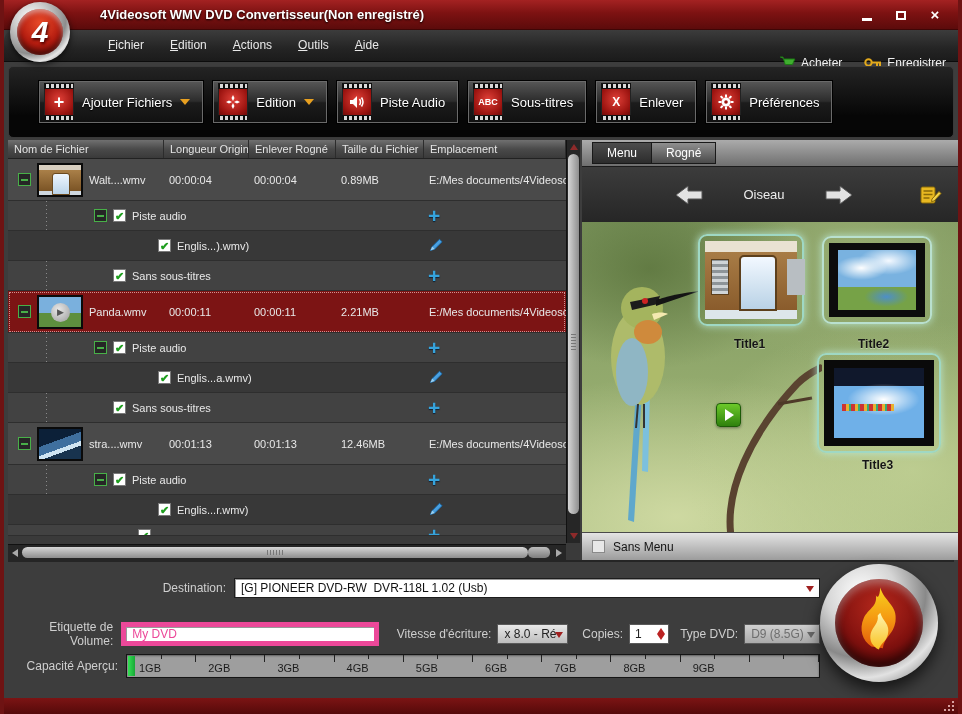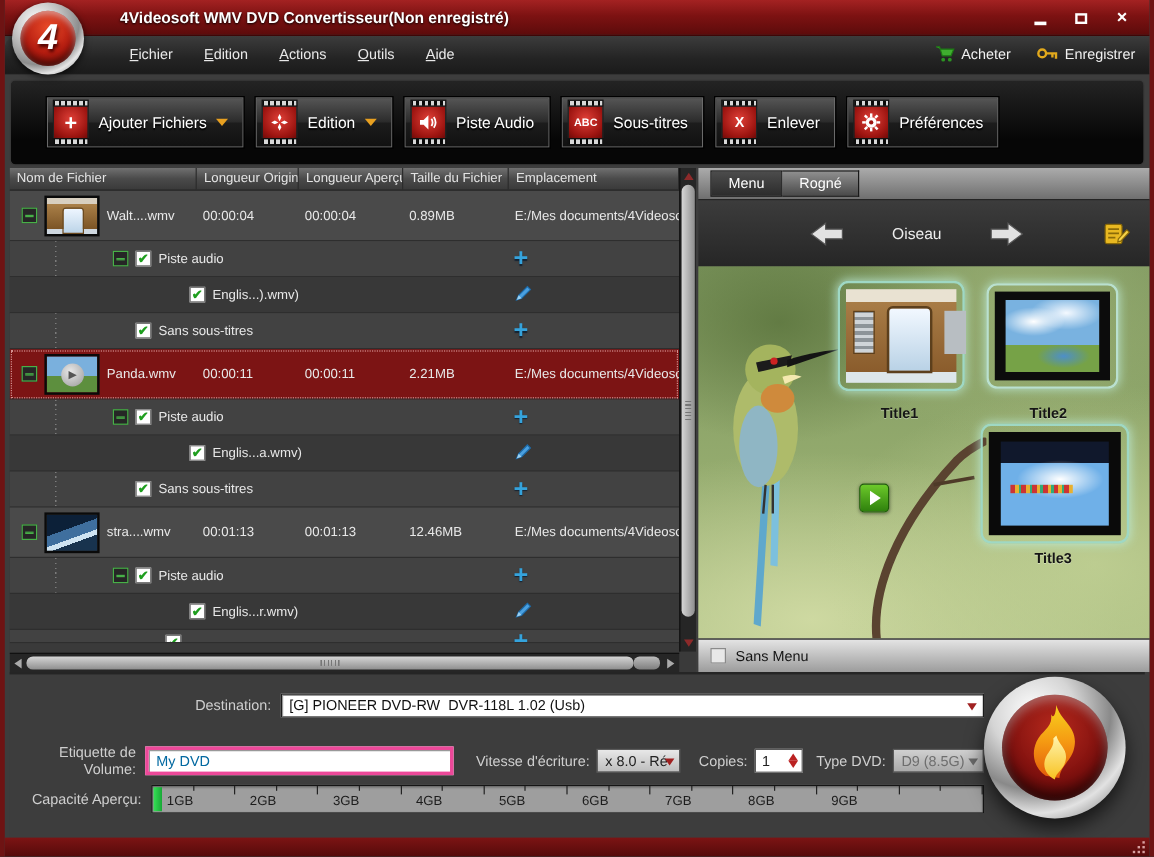--- a/index.html
+++ b/index.html
@@ -19,21 +19,21 @@
   .glyph-max { width:10px; height:9px; border:2px solid #fff; }
   .glyph-close { font-size:15px; font-weight:bold; line-height:18px; }
 
   
   .menubar { position:absolute; left:0; top:30px; width:954px; height:32px;
     background:linear-gradient(180deg,#3c3c3c,#242424 60%,#1b1b1b);
     border-bottom:1px solid #0c0c0c; border-top-left-radius:10px; }
   .menu-items { position:absolute; left:104px; top:8px; display:flex; gap:26px; }
   .menu-item { color:#e9e9e9; font-size:12px; cursor:pointer; }
   .menu-item .ul { text-decoration:underline; }
-  .menubar-right { position:absolute; right:12px; top:7px; display:flex; gap:22px; align-items:center; }
+  .menubar-right { position:absolute; right:12px; top:25px; display:flex; gap:22px; align-items:center; }
   .mb-link { display:flex; align-items:center; gap:5px; color:#f0f0f0; font-size:12px; cursor:pointer; }
 
   
   .logo { position:absolute; left:6px; top:2px; width:60px; height:60px; border-radius:50%;
     background:radial-gradient(circle at 35% 28%,#ffffff,#cfcfcf 28%,#8d8d8d 60%,#e6e6e6 74%,#555 100%);
     box-shadow:0 2px 6px rgba(0,0,0,.7); z-index:30; }
   .logo-inner { position:absolute; inset:7px; border-radius:50%;
     background:radial-gradient(circle at 50% 30%,#e84a28,#b51c10 55%,#6d0a06);
     box-shadow:inset 0 3px 5px rgba(255,255,255,.5), inset 0 -4px 7px rgba(0,0,0,.55);
     color:#fff; font-weight:bold; font-style:italic; font-size:30px;
@@ -173,22 +173,22 @@
   .sansmenu .checkbox { border-color:#8a8a8a; }
   .sansmenu-label { color:#141414; font-size:12px; }
 
   
   .bottom { position:absolute; left:4px; top:560px; width:946px; height:138px; background:#3d3d3d; border-top:2px solid #252525; }
   .brow { position:absolute; display:flex; align-items:center; }
   .blabel { color:#cfcfcf; font-size:12px; text-align:right; }
   .combo { position:relative; background:#fff; border:1px solid #1d1d1d; box-shadow:inset 1px 1px 0 #999;
     height:20px; display:flex; align-items:center; padding:0 20px 0 6px; color:#111; font-size:12px; white-space:pre; overflow:hidden; }
   .combo .ca { position:absolute; right:5px; top:7px; width:0; height:0; border-left:4px solid transparent; border-right:4px solid transparent; border-top:6px solid #a02020; }
-  .textinput { height:24px; background:#fff; border:3px solid #ec4899; box-shadow:inset 1px 1px 0 #999;
-    font-family:"Liberation Sans",sans-serif; font-size:12px; padding:0 6px; color:#0369a1; }
+  .textinput { height:24px; background:#fff; border:5px solid #ec4899; box-shadow:inset 1px 1px 0 #999;
+    font-family:"Liberation Sans",sans-serif; font-size:12px; padding:0 6px; color:#ec4899; }
   .dropbtn { position:relative; height:20px; background:linear-gradient(180deg,#e8e8e8,#bdbdbd); border:1px solid #5a5a5a;
     display:flex; align-items:center; padding:0 20px 0 6px; color:#222; font-size:12px; cursor:pointer; white-space:nowrap; overflow:hidden; }
   .dropbtn.disabled { background:linear-gradient(180deg,#d0d0d0,#aaa); color:#6e6e6e; }
   .dropbtn .ca { position:absolute; right:4px; top:7px; width:0; height:0; border-left:4px solid transparent; border-right:4px solid transparent; border-top:6px solid #a02020; }
   .dropbtn.disabled .ca { border-top-color:#6a6a6a; }
   .spinner { position:relative; width:42px; height:20px; background:#fff; border:1px solid #5a5a5a; }
   .spinner input { width:24px; height:18px; border:none; font-family:"Liberation Sans",sans-serif; font-size:12px; padding-left:5px; color:#222; background:transparent; }
   .spin-up,.spin-down { position:absolute; right:3px; width:0; height:0; border-left:4px solid transparent; border-right:4px solid transparent; cursor:pointer; }
   .spin-up { top:3px; border-bottom:6px solid #b22; }
   .spin-down { bottom:3px; border-top:6px solid #b22; }
@@ -343,21 +343,21 @@
           <span class="sprockets"></span>
         </span>
       <span class="tbtn-label">Préférences</span>
     </div>
   </div>
 
   <div class="filelist">
     <div class="flt-header">
       <div>Nom de Fichier</div>
       <div>Longueur Origina</div>
-      <div>Longueur Aperçu</div>
+      <div>Enlever Rogné</div>
       <div>Taille du Fichier</div>
       <div>Emplacement</div>
     </div>
     <div class="rows">
 
       <div class="row row-file">
         <div class="namecell">
             <span class="expander"></span>
             <span class="thumb walt"></span>
             <span class="fname">Walt....wmv</span>

